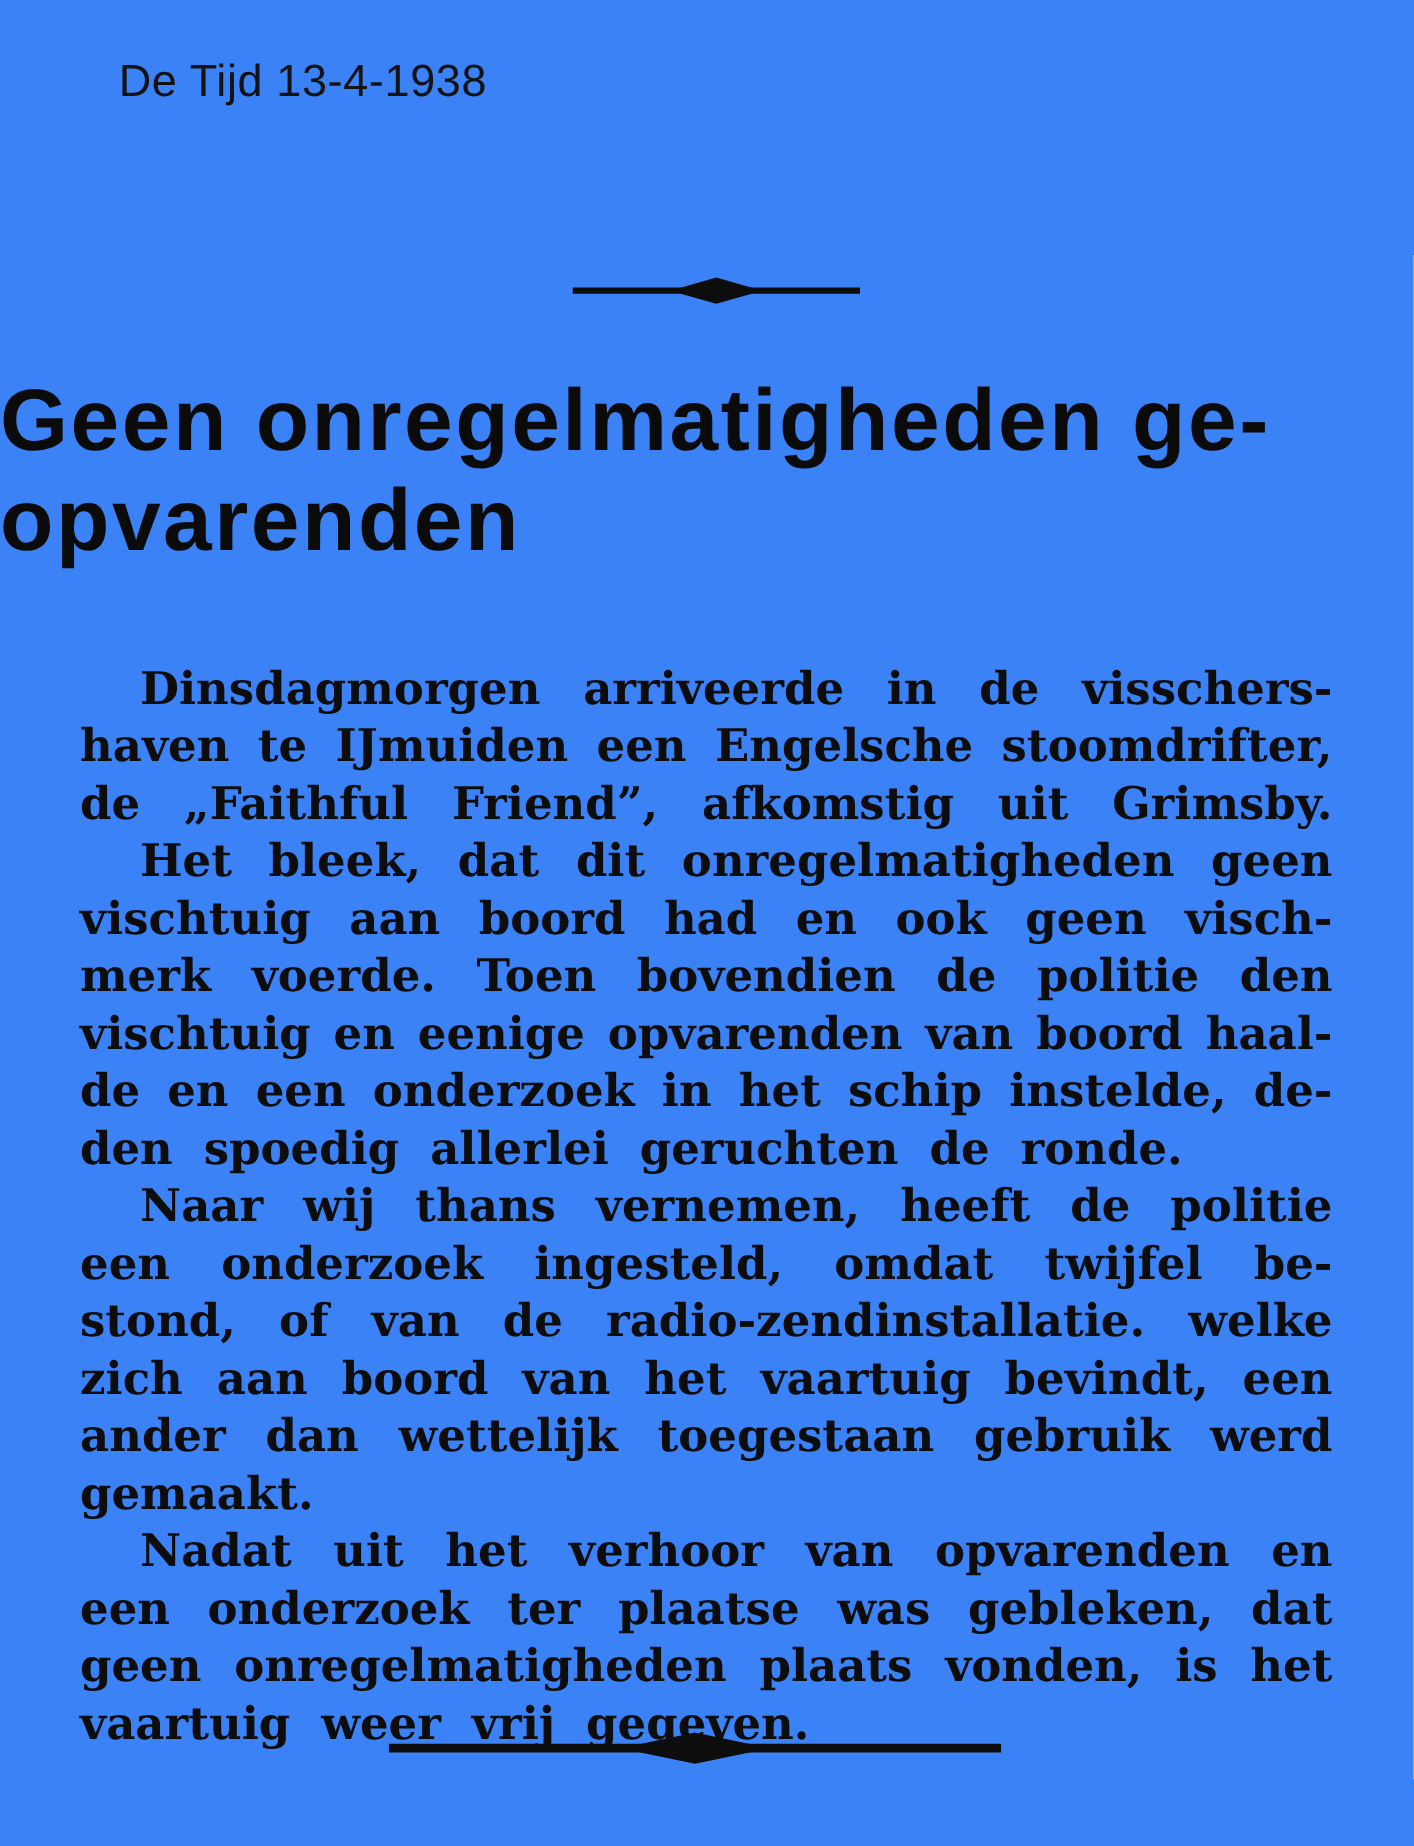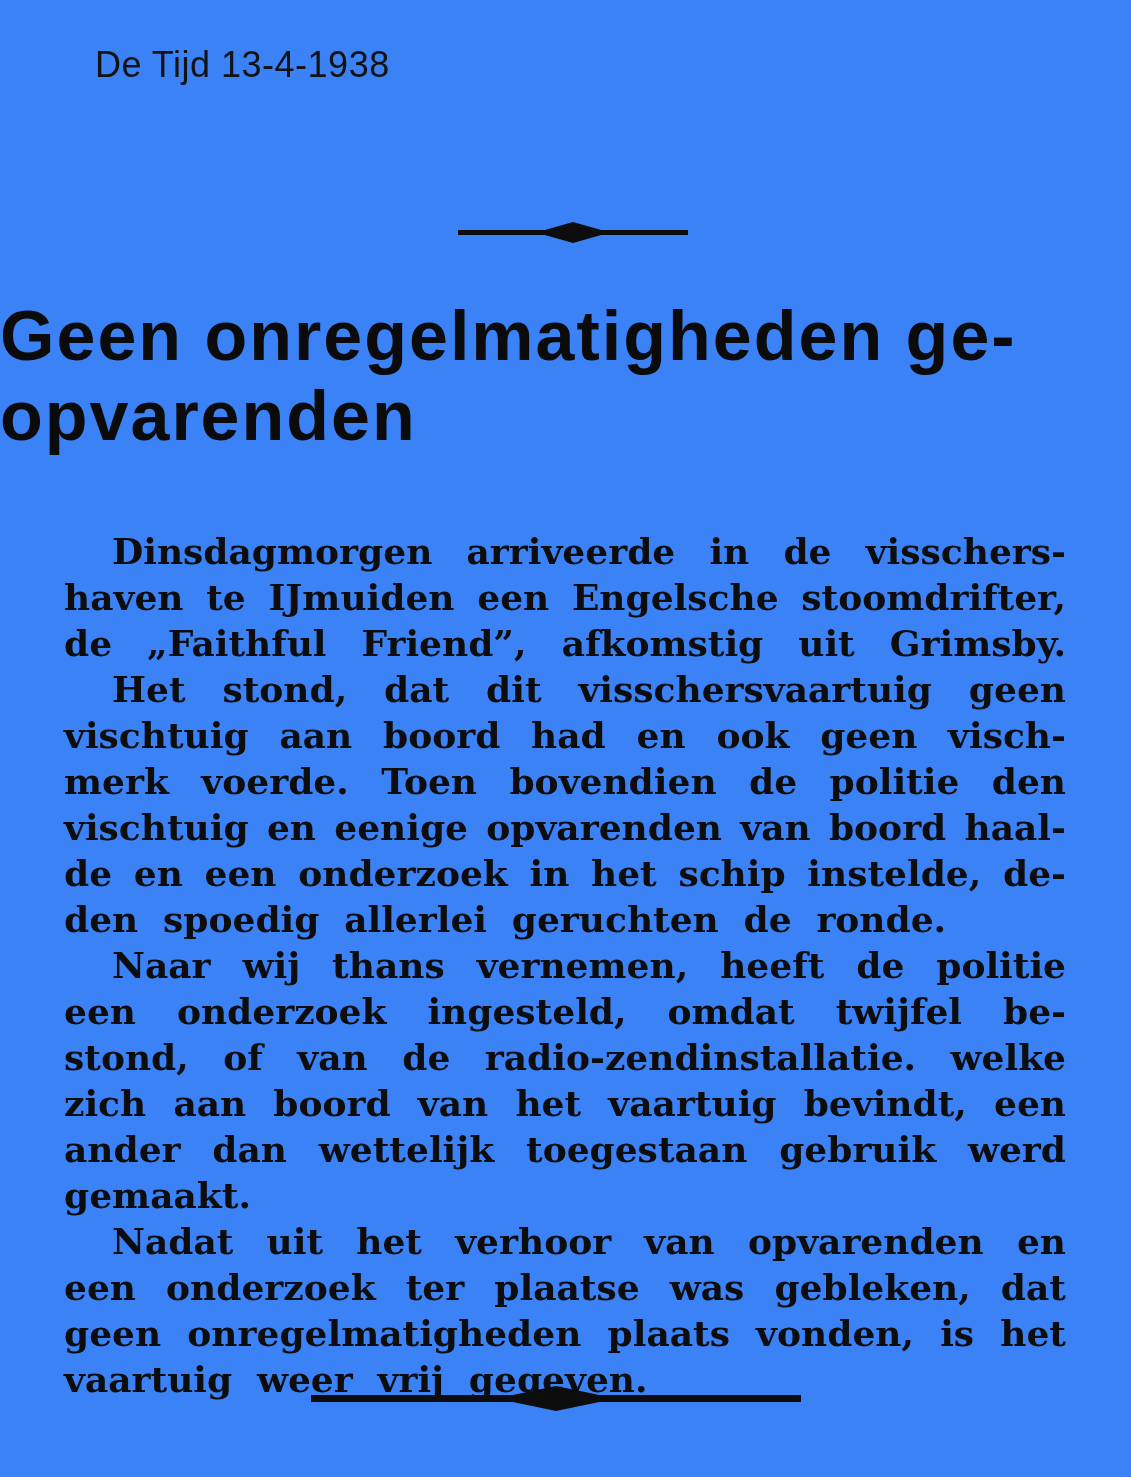--- a/index.html
+++ b/index.html
@@ -127,21 +127,21 @@
     <div>opvarenden</div>
   </div>
 
   <div class="article-body">
       <div class="para">
         <div class="line first">Dinsdagmorgen arriveerde in de visschers-</div>
         <div class="line">haven te IJmuiden een Engelsche stoomdrifter,</div>
         <div class="line">de „Faithful Friend”, afkomstig uit Grimsby.</div>
       </div>
       <div class="para">
-        <div class="line first">Het stond, dat dit visschersvaartuig geen</div>
+        <div class="line first">Het bleek, dat dit onregelmatigheden geen</div>
         <div class="line">vischtuig aan boord had en ook geen visch-</div>
         <div class="line">merk voerde. Toen bovendien de politie den</div>
         <div class="line">vischtuig en eenige opvarenden van boord haal-</div>
         <div class="line">de en een onderzoek in het schip instelde, de-</div>
         <div class="line short">den spoedig allerlei geruchten de ronde.</div>
       </div>
       <div class="para">
         <div class="line first">Naar wij thans vernemen, heeft de politie</div>
         <div class="line">een onderzoek ingesteld, omdat twijfel be-</div>
         <div class="line">stond, of van de radio-zendinstallatie. welke</div>

